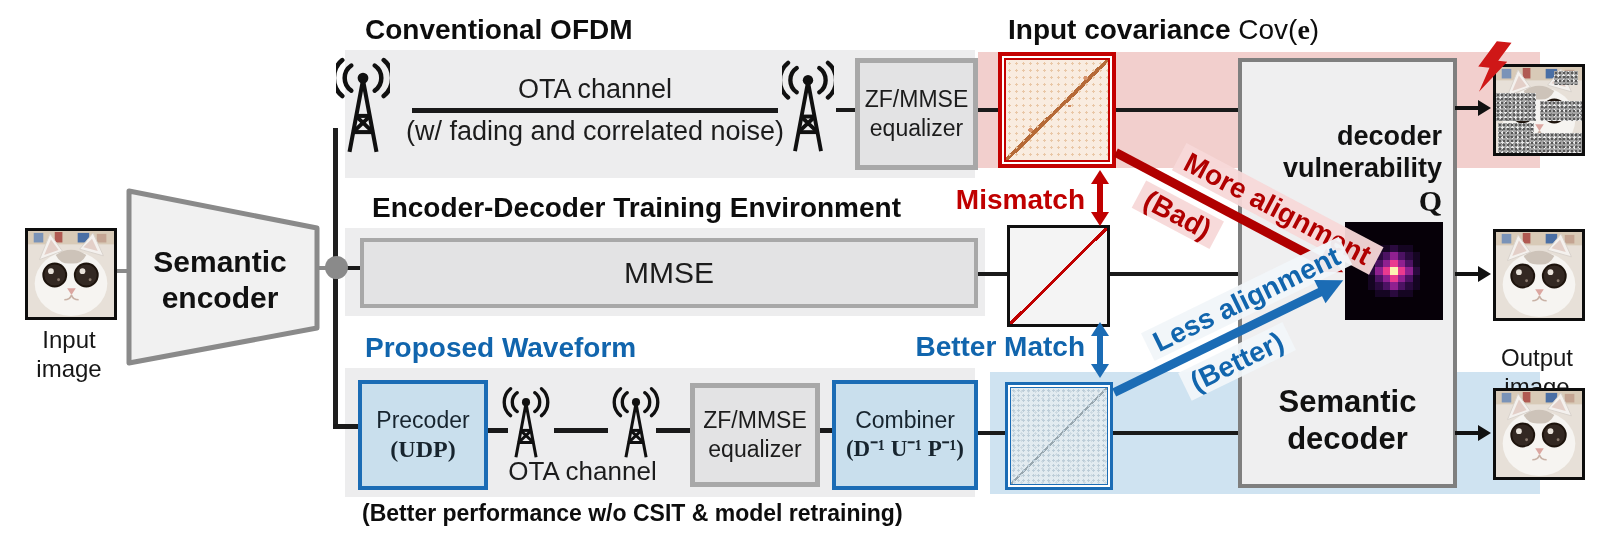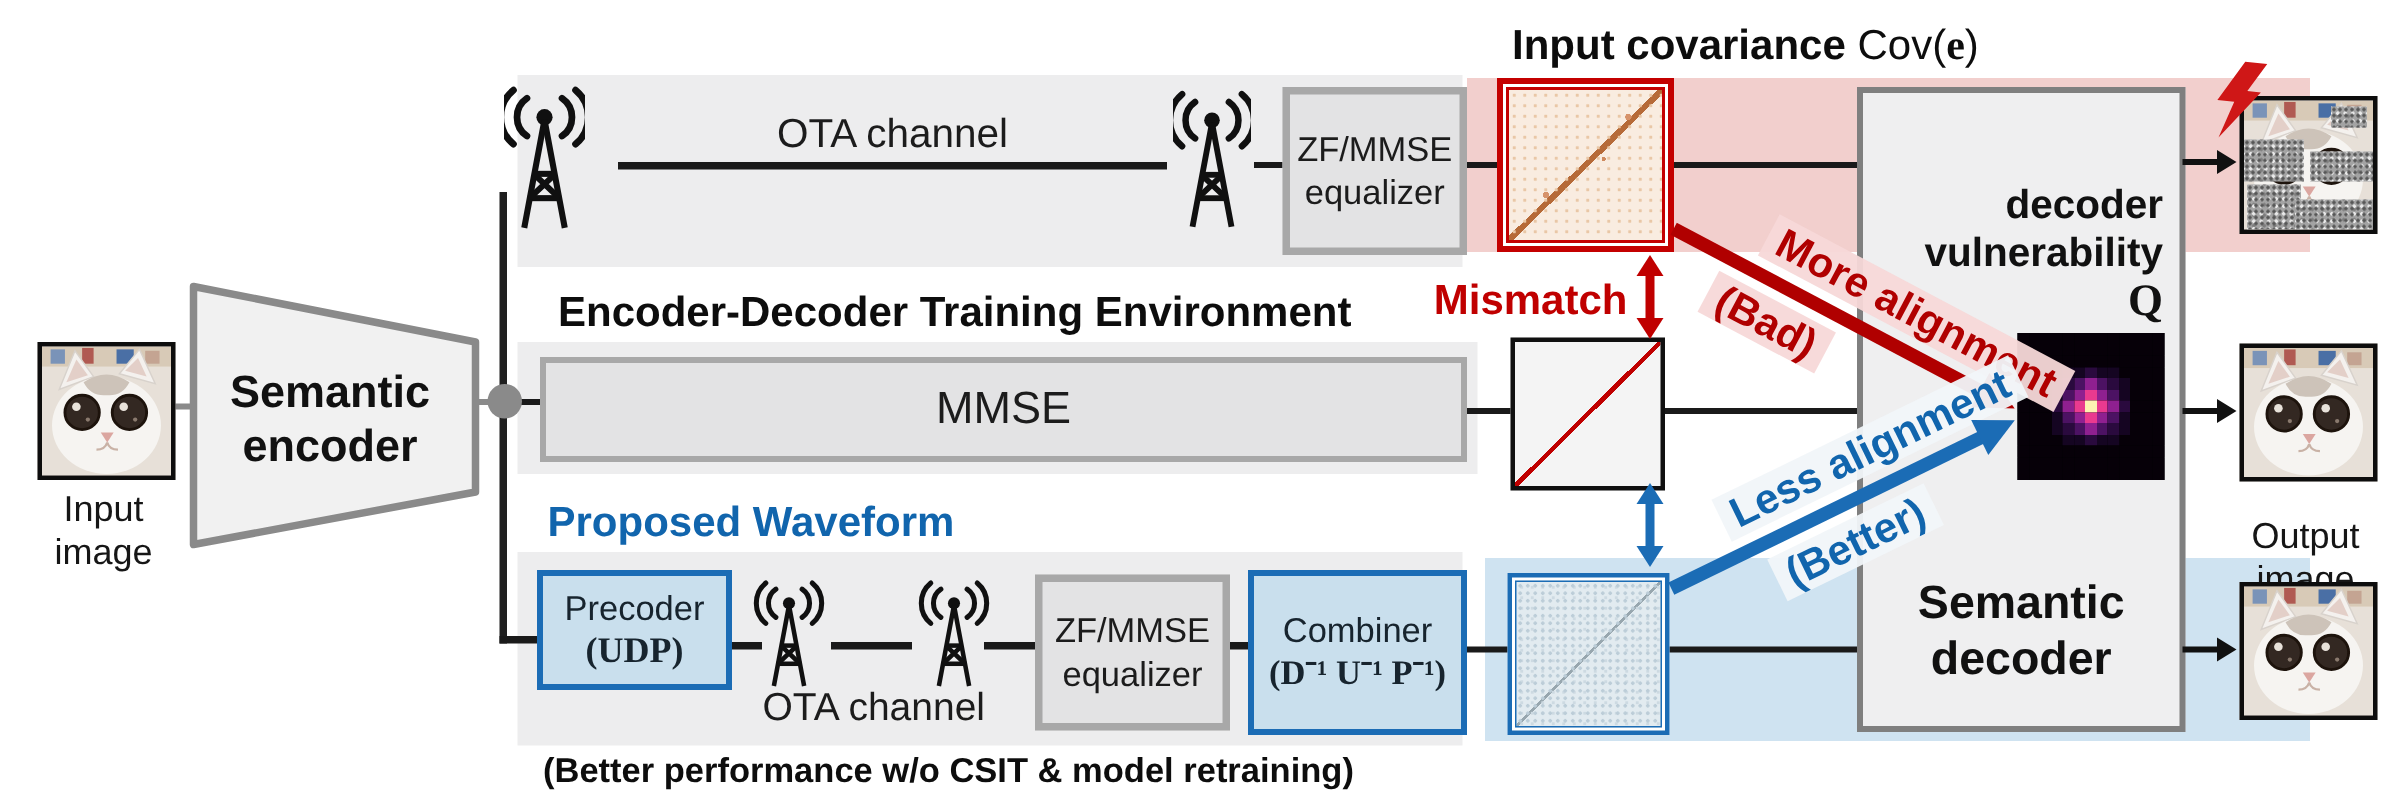--- a/index.html
+++ b/index.html
@@ -169,20 +169,23 @@
   <div class="hline" style="left:976px;top:272px;width:34px"></div>
   <div class="hline" style="left:1108px;top:272px;width:132px"></div>
 
   <div class="hline thick" style="left:486px;top:428px;width:22px"></div>
   <div class="hline thick" style="left:554px;top:428px;width:54px"></div>
   <div class="hline thick" style="left:656px;top:428px;width:38px"></div>
   <div class="hline thick" style="left:816px;top:428px;width:20px"></div>
   <div class="hline" style="left:975px;top:431px;width:32px"></div>
   <div class="hline" style="left:1111px;top:431px;width:129px"></div>
 
+  <div class="heading" style="left:365px;top:14px">
+    <span>Conventional OFDM</span>
+  </div>
   <div class="heading" style="left:1008px;top:14px">
     <span>Input covariance</span>
     <span class="light"> <span>Cov(</span><span class="serifb">e</span><span>)</span></span>
   </div>
   <div class="heading blue-text" style="left:365px;top:332px">
     <span>Proposed Waveform</span>
   </div>
   <div class="heading" style="left:372px;top:192px">
     <span>Encoder-Decoder Training Environment</span>
   </div>
@@ -205,33 +208,36 @@
     <div>encoder</div>
   </div>
   <div class="dot" style="left:325px;top:256px"></div>
 
   <svg class="icon" style="left:336px;top:56px" width="54" height="100">
       <use href="#antenna-sym"></use>
     </svg>
   <div class="ota-note" style="left:480px;top:74px;width:230px">
     <span>OTA channel</span>
   </div>
+  <div class="ota-note" style="left:380px;top:116px;width:430px">
+    <span>(w/ fading and correlated noise)</span>
+  </div>
   <svg class="icon" style="left:782px;top:58px" width="52" height="98">
       <use href="#antenna-sym"></use>
     </svg>
   <div class="box gray-box" style="left:855px;top:58px;width:123px;height:112px">
     <div>ZF/MMSE</div>
     <div>equalizer</div>
   </div>
 
   <div class="box gray-box" style="left:360px;top:238px;width:618px;height:70px;font-size:30px;border-width:4px">
     <div>MMSE</div>
   </div>
 
-  <div class="box blue-box" style="left:358px;top:380px;width:130px;height:80px">
+  <div class="box blue-box" style="left:358px;top:380px;width:130px;height:110px">
     <div>Precoder</div>
     <div class="serifb" style="font-size:24px">(UDP)</div>
   </div>
   <svg class="icon" style="left:502px;top:386px" width="48" height="74">
       <use href="#antenna-sym"></use>
     </svg>
   <svg class="icon" style="left:612px;top:386px" width="48" height="74">
       <use href="#antenna-sym"></use>
     </svg>
   <div class="ota-note" style="left:490px;top:456px;width:185px;font-size:26px">
@@ -257,20 +263,23 @@
     <div class="inner"></div>
   </div>
 
   <div class="heading red-text" style="left:900px;top:184px;width:185px;text-align:right">
     <span>Mismatch</span>
   </div>
   <div class="varrow" style="left:1100px;top:170px;height:56px">
     <div class="bar"></div>
       <div class="tri-up"></div>
       <div class="tri-dn"></div>
+  </div>
+  <div class="heading blue-text" style="left:860px;top:331px;width:225px;text-align:right">
+    <span>Better Match</span>
   </div>
   <div class="varrow blue" style="left:1100px;top:322px;height:56px">
     <div class="bar"></div>
       <div class="tri-up"></div>
       <div class="tri-dn"></div>
   </div>
 
   <div id="decoder"></div>
   <div id="vuln-label">
     <div>decoder</div>

